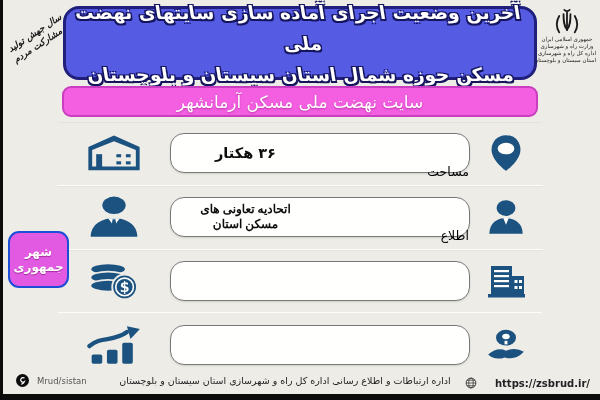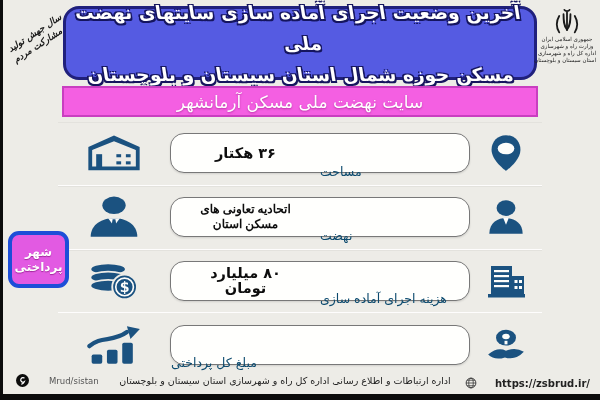--- a/index.html
+++ b/index.html
@@ -34,56 +34,56 @@
   }
 
   
   .emblem-block{position:absolute;right:4px;top:8px;width:58px;text-align:center;}
   .emblem-block svg{display:block;margin:0 auto;}
   .org-line{display:block;font-size:5.5px;line-height:7px;color:#222;direction:rtl;white-space:nowrap;}
 
   
   .site-banner{
     position:absolute;left:62px;top:86px;width:476px;height:31px;
-    background:#f45fe2;border:2px solid #c93ec0;border-radius:0;box-sizing:border-box;
+    background:#f45fe2;border:2px solid #c93ec0;border-radius:9px;box-sizing:border-box;
     display:flex;align-items:center;justify-content:center;
     color:#fff;font-size:17px;direction:rtl;
     text-shadow:0 1px 2px rgba(140,20,120,.55);
   }
 
   
   .rows{position:absolute;left:58px;top:122px;width:484px;height:254px;display:flex;flex-direction:column;}
   .info-row{
     flex:1;display:flex;align-items:center;
     border-bottom:1px solid rgba(255,255,255,.9);box-shadow:0 1px 0 rgba(0,0,0,.04) inset;
   }
   .info-row:last-child{border-bottom:none;box-shadow:none;}
   .zone-left-icon{width:112px;display:flex;align-items:center;justify-content:center;}
   .zone-right-icon{width:72px;display:flex;align-items:center;justify-content:center;}
   .pill{
     flex:1;height:40px;background:#fffffd;border:1.5px solid #787878;border-radius:14px;
     box-sizing:border-box;display:flex;align-items:center;direction:ltr;
     box-shadow:0 1px 2px rgba(0,0,0,.12);
   }
   .pill-value{width:50%;text-align:center;font-weight:bold;font-size:14.5px;color:#0d0d0d;direction:rtl;line-height:15px;padding:0 24px;box-sizing:border-box;}
-  .pill-label{width:50%;text-align:left;font-size:12.5px;color:#0c4a6e;direction:rtl;margin-top:36px;}
+  .pill-label{width:50%;text-align:right;font-size:12.5px;color:#000000;direction:rtl;margin-top:36px;}
   .pill-value.small{font-size:12px;font-family:Liberation Serif, serif;}
 
   
   .city-label{
     position:absolute;left:8px;top:231px;width:61px;height:57px;
-    background:#e25ae2;border:4px solid #1d4ed8;border-radius:11px;box-sizing:border-box;
+    background:#e25ae2;border:2px solid #1d4ed8;border-radius:11px;box-sizing:border-box;
     display:flex;flex-direction:column;align-items:center;justify-content:center;
     color:#fff;font-weight:bold;font-size:12px;line-height:15px;direction:rtl;
     text-shadow:0 1px 1px rgba(120,10,110,.6);
   }
 
   
   .footer{position:absolute;left:0;bottom:6px;width:600px;height:22px;}
-  .footer-social{position:absolute;left:16px;top:2px;display:flex;align-items:center;gap:20px;}
+  .footer-social{position:absolute;left:16px;top:2px;display:flex;align-items:center;gap:8px;}
   .social-circle{width:13px;height:13px;border-radius:50%;background:#0c0c0c;display:flex;align-items:center;justify-content:center;}
   .social-handle{font-size:8.5px;color:#555;}
   .footer-credit{
     position:absolute;left:110px;right:140px;top:3px;text-align:center;
     font-size:9.5px;font-weight:normal;color:#1c1c1c;direction:rtl;white-space:nowrap;
   }
   .footer-site{position:absolute;right:10px;top:2px;display:flex;align-items:center;gap:18px;}
   .footer-url{font-size:10px;font-weight:bold;color:#222;direction:ltr;}
 
   .ic{display:block;}
@@ -153,21 +153,21 @@
       <div class="zone-left-icon">
         <svg class="ic" width="56" height="42" viewBox="0 0 48 36">
           <ellipse cx="24" cy="8" rx="10" ry="7.5" fill="#1b5280"></ellipse>
           <path d="M4 35 C4 24 14 19 24 19 C34 19 44 24 44 35 Z" fill="#1b5280"></path>
           <path d="M19 19 L29 19 L24 26 Z" fill="#fdfdfb"></path>
           <path d="M22.8 20 h2.4 l1 6 -2.2 5 -2.2 -5 Z" fill="#1b5280"></path>
         </svg>
       </div>
       <div class="pill">
         <div class="pill-value small">اتحادیه تعاونی های مسکن استان</div>
-        <div class="pill-label">نهضت</div>
+        <div class="pill-label">اطلاع</div>
       </div>
       <div class="zone-right-icon">
         <svg class="ic" width="40" height="36" viewBox="0 0 36 32">
           <ellipse cx="18" cy="8" rx="8.5" ry="7" fill="#1b5280"></ellipse>
           <path d="M3 31 C3 21 11 17 18 17 C25 17 33 21 33 31 Z" fill="#1b5280"></path>
           <path d="M15.5 17 h5 l-2.5 6 Z" fill="#fdfdfb"></path>
         </svg>
       </div>
     </div>
 
@@ -176,22 +176,20 @@
         <svg class="ic" width="58" height="40" viewBox="0 0 48 34">
           <ellipse cx="19" cy="7" rx="15" ry="5" fill="#1b5280" stroke="#edece7" stroke-width="1.4"></ellipse>
           <ellipse cx="19" cy="14" rx="15" ry="5" fill="#1b5280" stroke="#edece7" stroke-width="1.4"></ellipse>
           <ellipse cx="19" cy="21" rx="15" ry="5" fill="#1b5280" stroke="#edece7" stroke-width="1.4"></ellipse>
           <circle cx="33" cy="22" r="10.5" fill="#1b5280" stroke="#edece7" stroke-width="1.6"></circle>
           <circle cx="33" cy="22" r="7.5" fill="none" stroke="#fdfdfb" stroke-width="1.4"></circle>
           <text x="33" y="26.5" fill="#fdfdfb" font-size="12" font-weight="bold" text-anchor="middle" font-family="DejaVu Sans, sans-serif">$</text>
         </svg>
       </div>
       <div class="pill">
-        <div class="pill-value">۸۰ میلیارد تومان</div>
-        <div class="pill-label">هزینه اجرای آماده سازی</div>
       </div>
       <div class="zone-right-icon">
         <svg class="ic" width="40" height="38" viewBox="0 0 40 36">
           <rect x="5" y="3" width="21" height="29" fill="#1b5280"></rect>
           <rect x="8" y="7" width="15" height="2.2" fill="#fdfdfb"></rect>
           <rect x="8" y="12" width="15" height="2.2" fill="#fdfdfb"></rect>
           <rect x="8" y="17" width="15" height="2.2" fill="#fdfdfb"></rect>
           <rect x="8" y="22" width="15" height="2.2" fill="#fdfdfb"></rect>
           <rect x="26" y="13" width="12" height="19" fill="#1b5280"></rect>
           <rect x="28.5" y="17" width="3" height="3" fill="#fdfdfb"></rect>
@@ -207,38 +205,37 @@
       <div class="zone-left-icon">
         <svg class="ic" width="60" height="40" viewBox="0 0 48 34">
           <rect x="5" y="25" width="9" height="8" rx="1.5" fill="#1b5280"></rect>
           <rect x="18" y="21" width="9" height="12" rx="1.5" fill="#1b5280"></rect>
           <rect x="31" y="15" width="9" height="18" rx="1.5" fill="#1b5280"></rect>
           <path d="M3 18 C13 9 23 15 35 6" stroke="#1b5280" stroke-width="3.6" fill="none" stroke-linecap="round"></path>
           <path d="M35 1 L46 3.5 L38 12 Z" fill="#1b5280"></path>
         </svg>
       </div>
       <div class="pill">
-        <div class="pill-label">مبلغ کل پرداختی</div>
       </div>
       <div class="zone-right-icon">
         <svg class="ic" width="42" height="36" viewBox="0 0 40 32">
           <ellipse cx="20" cy="9" rx="9.5" ry="7.5" fill="#1b5280"></ellipse>
           <ellipse cx="20" cy="8" rx="3.6" ry="2.6" fill="#fdfdfb"></ellipse>
           <rect x="18.6" y="12" width="2.8" height="3.4" fill="#fdfdfb"></rect>
           <path d="M3 25 Q12 17.5 20 21.5 Q29 17.5 37 22.5 Q29 31 19 27.8 Q9 31 3 25 Z" fill="#1b5280"></path>
         </svg>
       </div>
     </div>
 
 
   </div>
 
   <div class="city-label">
     <span>شهر</span>
-    <span>پرداختی</span>
+    <span>جمهوری</span>
   </div>
 
   <div class="footer">
     <div class="footer-social">
       <span class="social-circle">
         <svg width="9" height="9" viewBox="0 0 12 12">
           <path d="M8 2.5 a3 3 0 1 0 0.5 5 c-0.6 2 -2.2 3 -3.5 3.4" stroke="#fff" stroke-width="1.6" fill="none" stroke-linecap="round"></path>
         </svg>
       </span>
       <span class="social-handle">Mrud/sistan</span>

